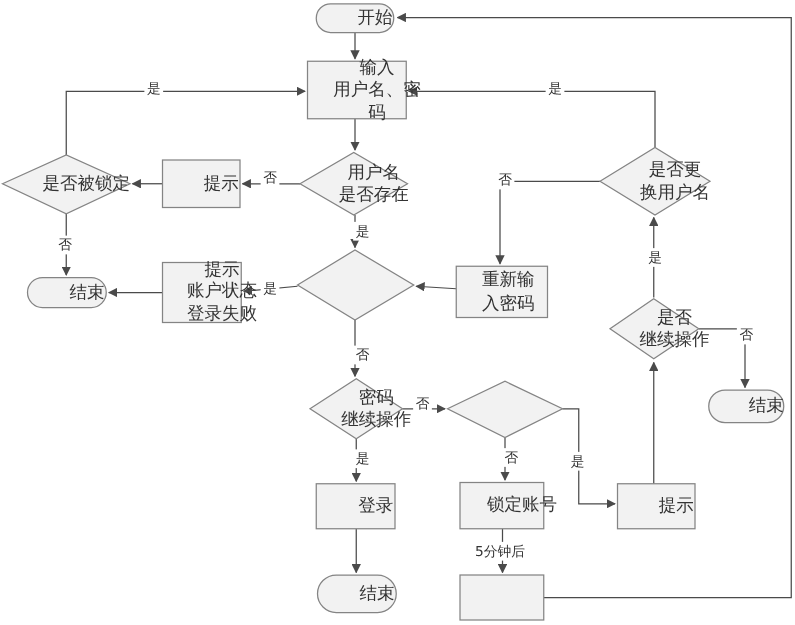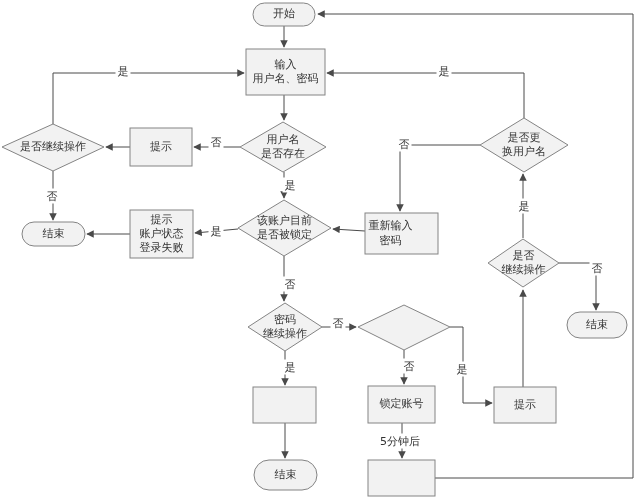--- a/index.html
+++ b/index.html
@@ -7,22 +7,22 @@
   .canvas{
     position:relative;width:636px;height:500px;background:var(--background,#fff);
     font-family:"DejaVu Sans",sans-serif;overflow:hidden;
   }
   svg.layer{position:absolute;left:0;top:0;width:636px;height:500px;}
   .shape{fill:var(--node-fill,#f2f2f2);stroke:var(--node-border,#848484);stroke-width:1;}
   .edge{fill:none;stroke:var(--connector,#4a4a4a);stroke-width:1;}
   .arrowhead{fill:var(--connector,#4a4a4a);}
   .node-label{
     position:absolute;display:flex;align-items:center;justify-content:center;
-    text-align:center;white-space:pre-line;font-size:11px;line-height:1.3;
-    color:var(--text,#333);pointer-events:none;
+    text-align:center;white-space:pre-line;font-size:14px;line-height:1.3;
+    color:var(--text,#333);pointer-events:none;padding-left:16px;
   }
   .edge-label{
     position:absolute;transform:translate(-50%,-50%);font-size:11px;
     color:var(--text,#333);background:var(--background,#fff);padding:0 2px;
     white-space:nowrap;pointer-events:none;
   }
 </style>
 </head>
 <body>
 
@@ -79,35 +79,34 @@
     <rect class="shape" x="368" y="460" width="67" height="36"></rect>
     <rect class="shape" x="494" y="387" width="62" height="36"></rect>
   </svg>
 
   <div class="node-label" style="left:253px;top:3px;width:62px;height:23px">开始</div>
   <div class="node-label" style="left:246px;top:49px;width:79px;height:46px">输入
 用户名、密码</div>
   <div class="node-label" style="left:240px;top:122px;width:86px;height:50px">用户名
 是否存在</div>
   <div class="node-label" style="left:130px;top:128px;width:62px;height:38px">提示</div>
-  <div class="node-label" style="left:2px;top:124px;width:102px;height:47px">是否继续操作</div>
+  <div class="node-label" style="left:2px;top:124px;width:102px;height:47px">是否被锁定</div>
   <div class="node-label" style="left:22px;top:222px;width:63px;height:24px">结束</div>
   <div class="node-label" style="left:130px;top:210px;width:63px;height:48px;line-height:1.25">提示
 账户状态
 登录失败</div>
-  <div class="node-label" style="left:238px;top:200px;width:93px;height:56px">该账户目前
-是否被锁定</div>
   <div class="node-label" style="left:365px;top:213px;width:51px;height:41px">重新输入密码</div>
   <div class="node-label" style="left:488px;top:239px;width:71px;height:48px">是否
 继续操作</div>
   <div class="node-label" style="left:480px;top:118px;width:88px;height:54px">是否更
 换用户名</div>
   <div class="node-label" style="left:567px;top:312px;width:60px;height:26px">结束</div>
   <div class="node-label" style="left:248px;top:303px;width:74px;height:48px">密码
 继续操作</div>
+  <div class="node-label" style="left:253px;top:387px;width:63px;height:36px">登录</div>
   <div class="node-label" style="left:254px;top:460px;width:63px;height:30px">结束</div>
   <div class="node-label" style="left:368px;top:386px;width:67px;height:37px">锁定账号</div>
   <div class="node-label" style="left:494px;top:387px;width:62px;height:36px">提示</div>
 
   <div class="edge-label" style="left:216px;top:142px">否</div>
   <div class="edge-label" style="left:123px;top:71px">是</div>
   <div class="edge-label" style="left:52px;top:196px">否</div>
   <div class="edge-label" style="left:290px;top:185px">是</div>
   <div class="edge-label" style="left:216px;top:231px">是</div>
   <div class="edge-label" style="left:290px;top:284px">否</div>

